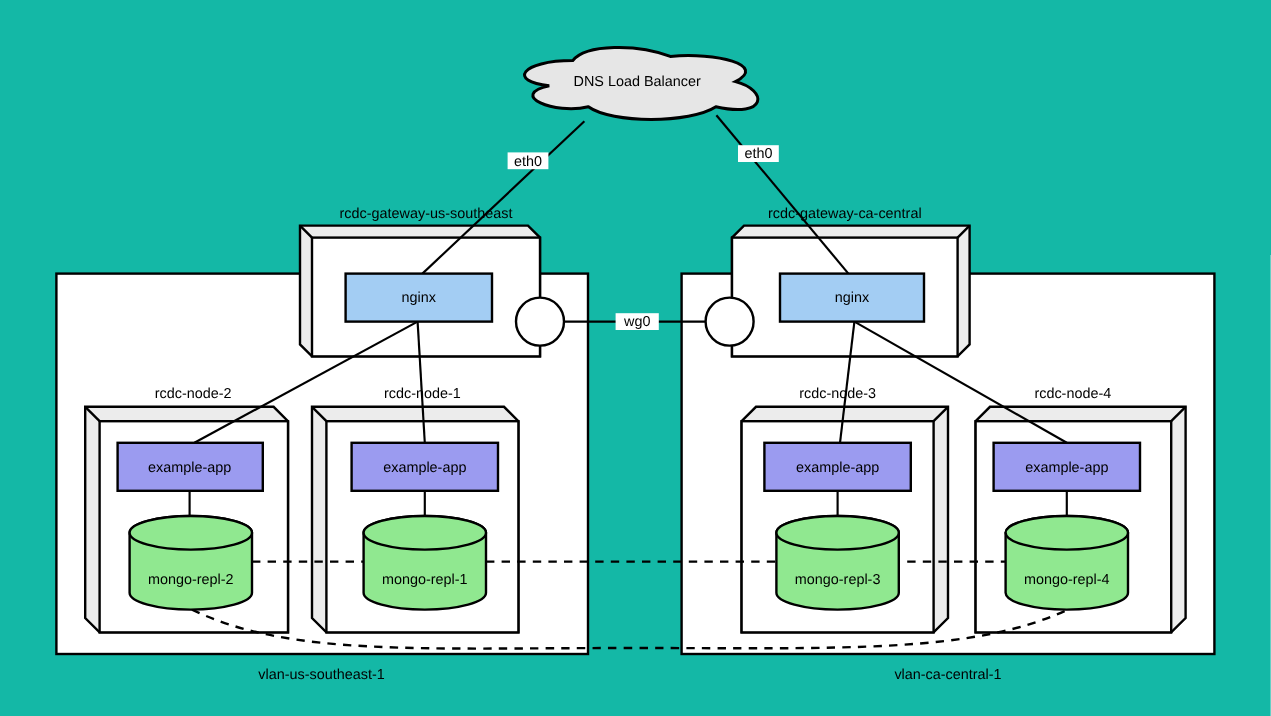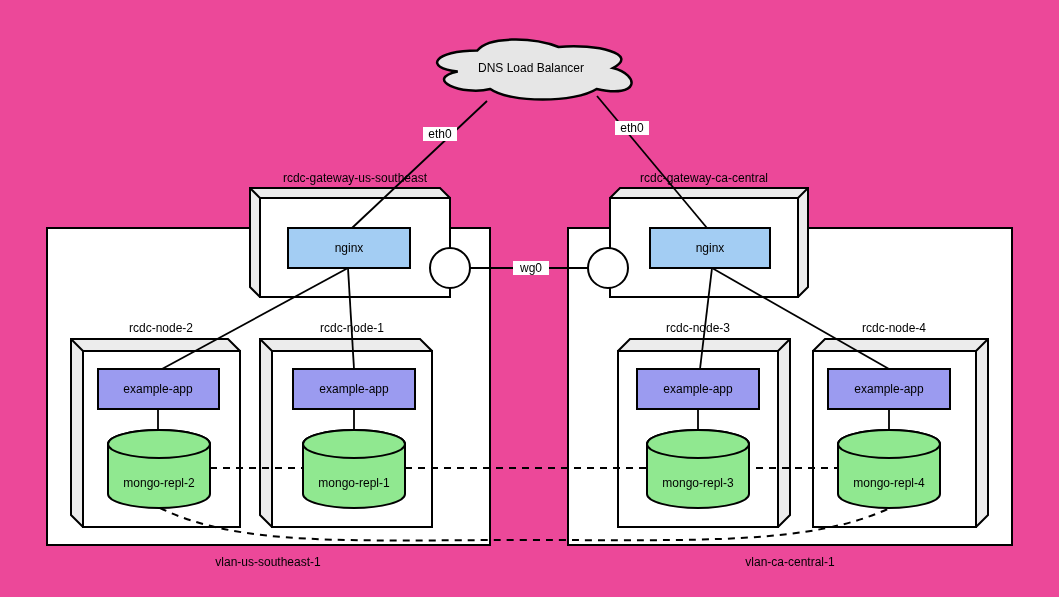--- a/index.html
+++ b/index.html
@@ -5,21 +5,21 @@
   html, body {
     margin: 0;
     padding: 0;
     background: #ffffff;
     font-family: "Liberation Sans", sans-serif;
   }
   .canvas-wrap {
     width: 1059px;
     height: 597px;
     position: relative;
-    background: #ec4899;
+    background: #14b8a6;
     text-align: center;
   }
   svg text {
     font-family: "Liberation Sans", "DejaVu Sans", sans-serif;
     font-size: 12px;
     fill: #000000;
   }
 </style>
 </head>
 <body>

